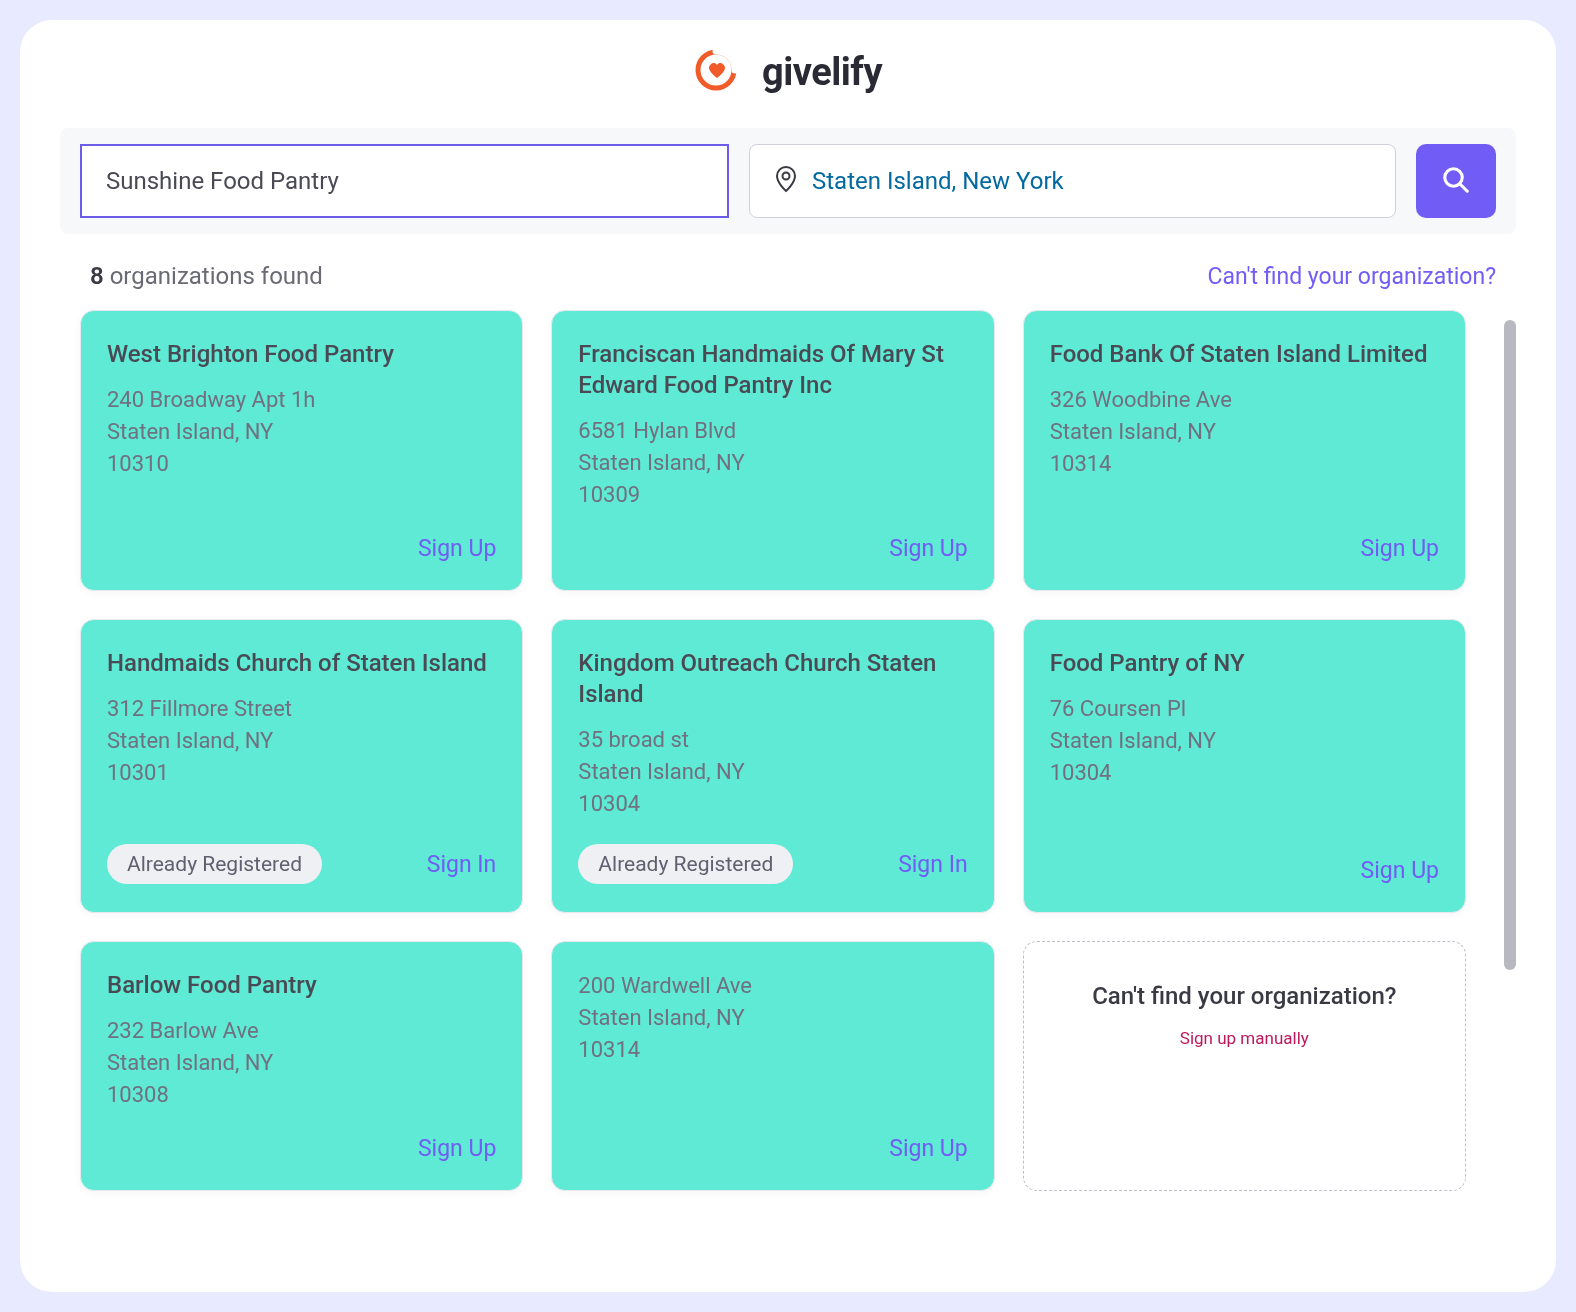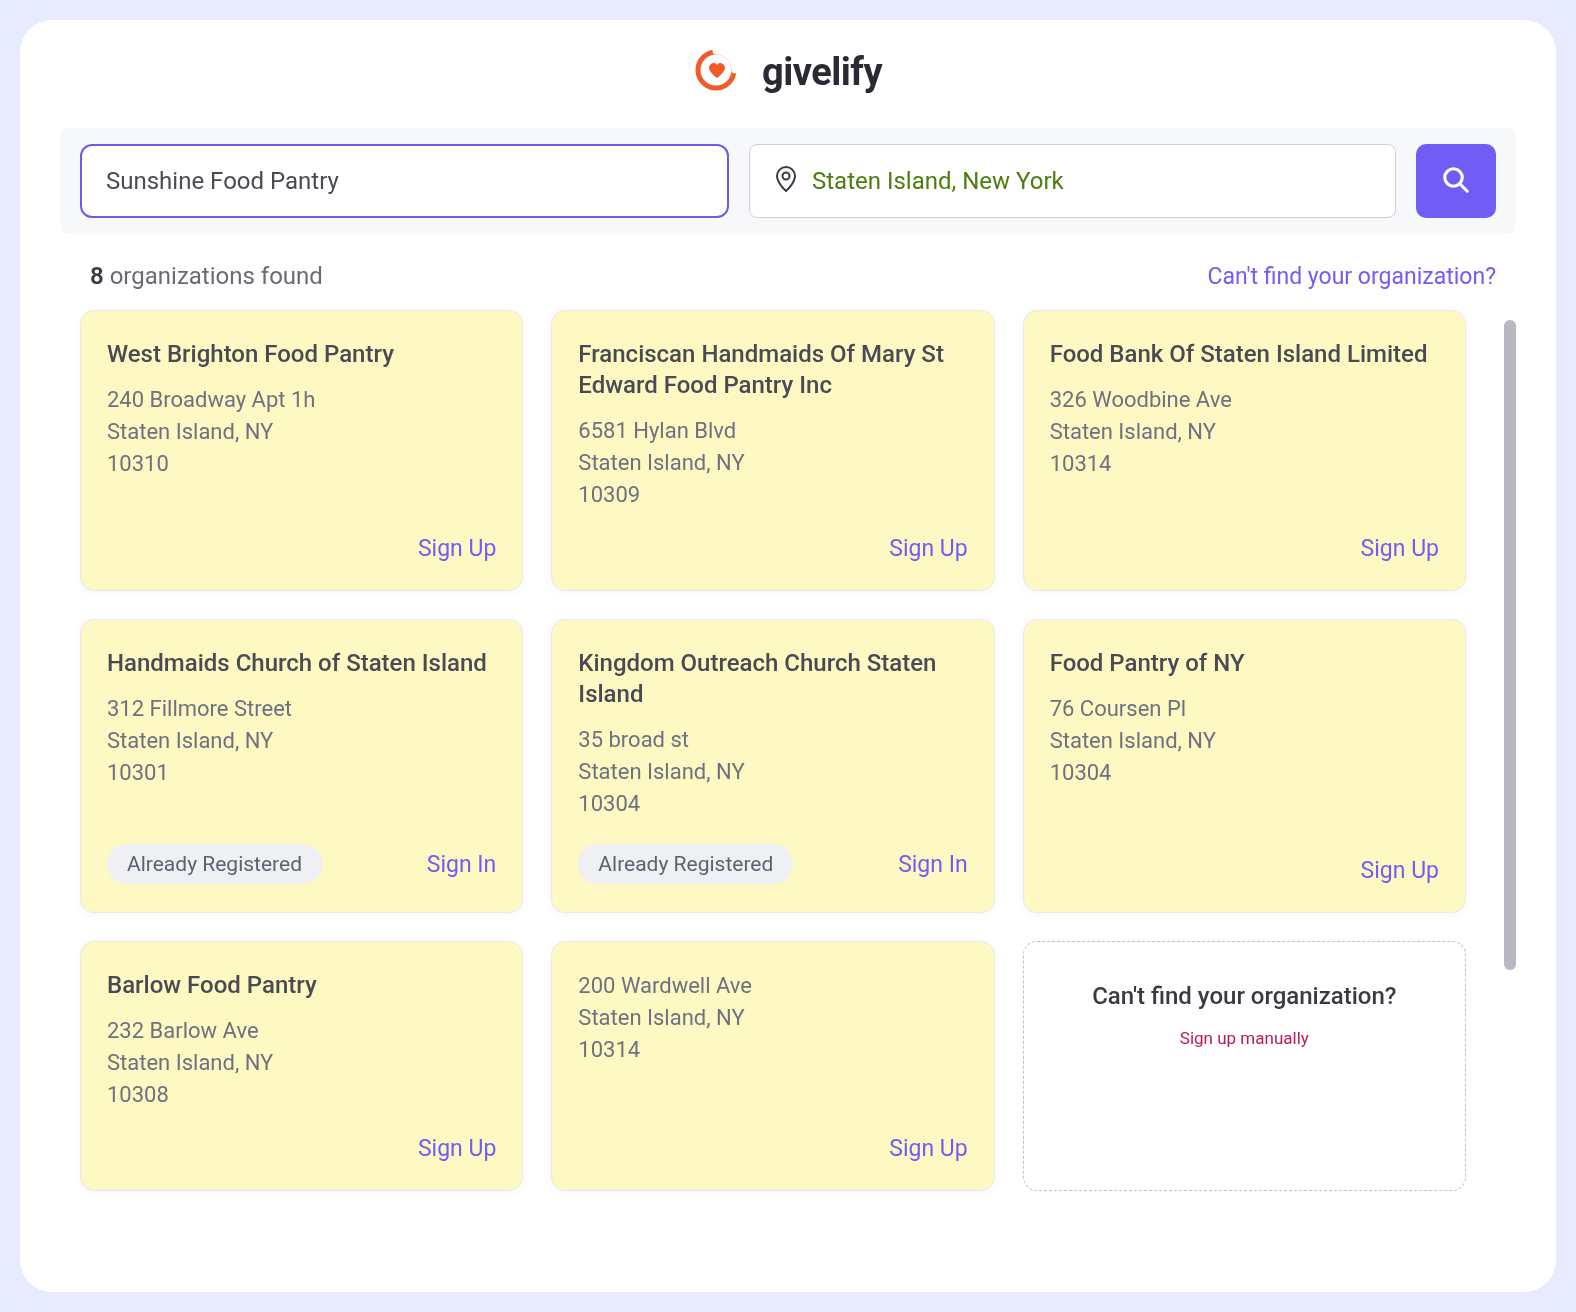--- a/index.html
+++ b/index.html
@@ -57,21 +57,21 @@
       margin: 0 40px;
       border-radius: 8px;
       display: flex;
       gap: 20px;
       align-items: stretch;
     }
     .search-input {
       flex: 1;
       background: #ffffff;
       border: 2px solid #6c5ce7;
-      border-radius: 12px;
+      border-radius: 0;
       padding: 20px 24px;
       font-size: 24px;
       color: #4a4a55;
       outline: none;
       font-family: inherit;
     }
     .location-input-wrap {
       flex: 1;
       background: #ffffff;
       border: 1px solid #d0d0d8;
@@ -83,21 +83,21 @@
     }
     .location-icon {
       width: 24px;
       height: 28px;
       flex-shrink: 0;
     }
     .location-input {
       border: none;
       outline: none;
       font-size: 24px;
-      color: #4d7c0f;
+      color: #0369a1;
       width: 100%;
       font-family: inherit;
       background: transparent;
     }
     .search-button {
       width: 80px;
       background: #715cf5;
       border: none;
       border-radius: 10px;
       display: flex;
@@ -142,21 +142,21 @@
       background: #b8b8c0;
       border-radius: 6px;
     }
     .results-grid {
       display: grid;
       grid-template-columns: repeat(3, 1fr);
       gap: 28px;
       padding-right: 30px;
     }
     .org-card {
-      background: #fef9c3;
+      background: #5eead4;
       border: 1px solid #e8e8ee;
       border-radius: 14px;
       padding: 28px 26px;
       box-shadow: 0 2px 8px rgba(0,0,0,0.04);
       display: flex;
       flex-direction: column;
     }
     .org-name {
       font-size: 24px;
       font-weight: 500;

